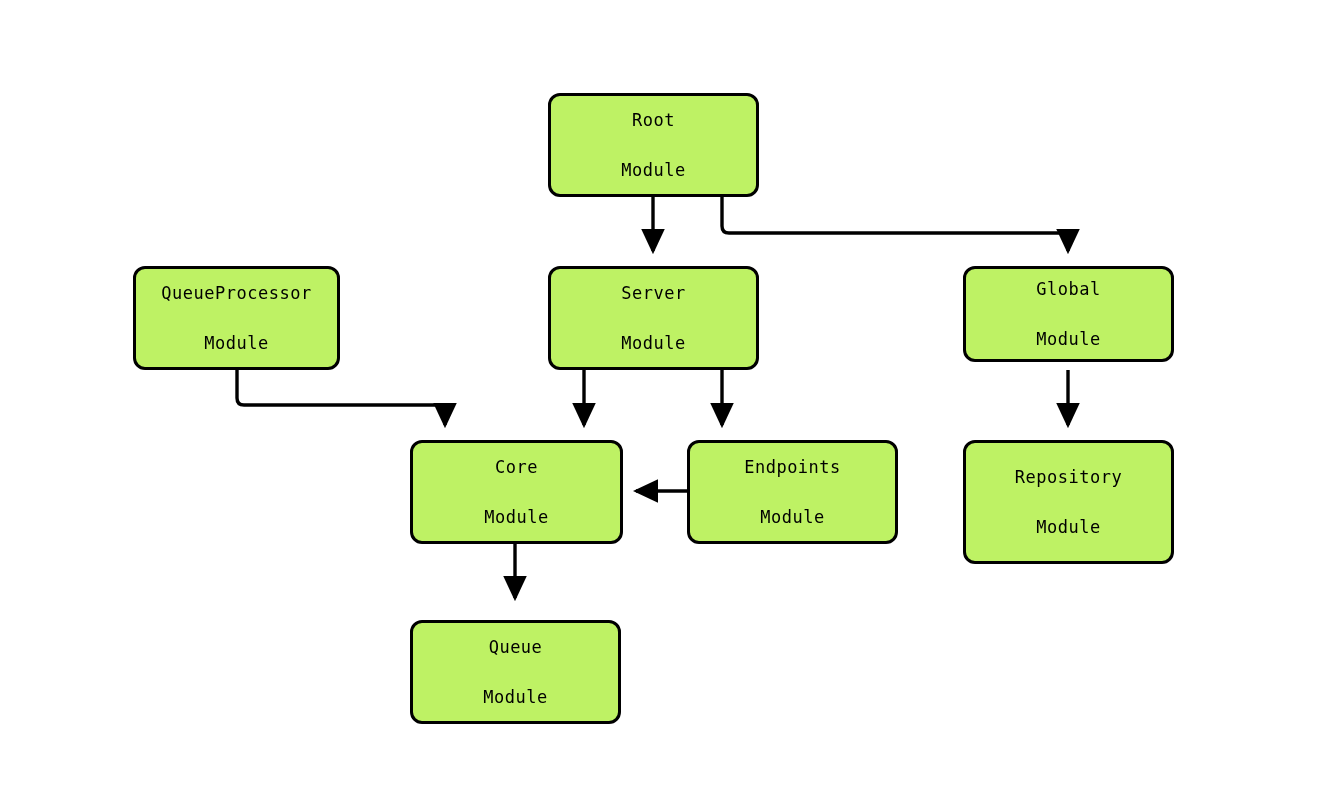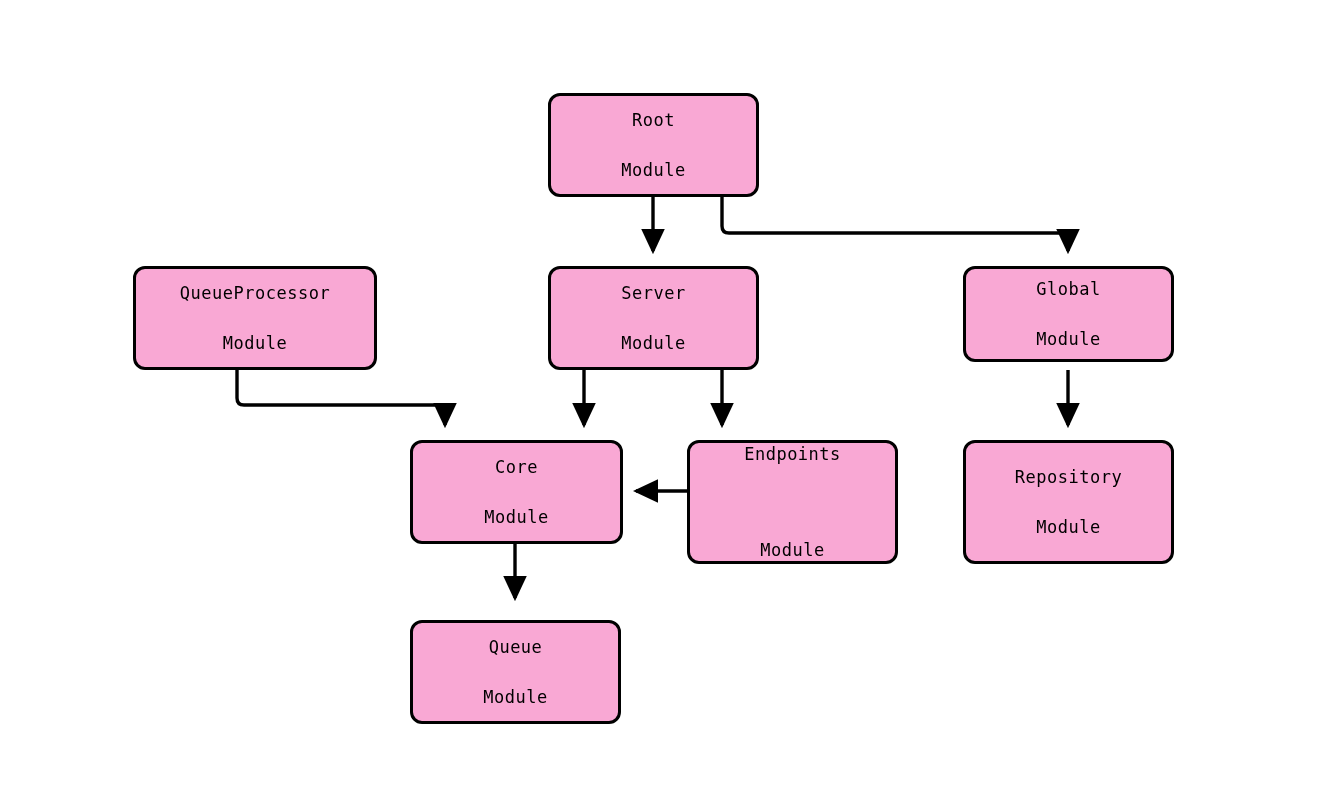--- a/index.html
+++ b/index.html
@@ -18,21 +18,21 @@
     position: absolute;
     top: 0;
     left: 0;
     width: 1337px;
     height: 809px;
     pointer-events: none;
   }
   .node {
     position: absolute;
     box-sizing: border-box;
-    background: #f9a8d4;
+    background: #bef264;
     border: 3px solid #000000;
     border-radius: 12px;
     display: flex;
     flex-direction: column;
     align-items: center;
     justify-content: center;
     font-family: "DejaVu Sans Mono", "Liberation Mono", monospace;
     font-size: 17px;
     line-height: 22px;
     color: #000000;
@@ -73,41 +73,41 @@
     <path d="M 515 544 L 515 598" fill="none" stroke="#000000" stroke-width="3.4" marker-end="url(#arrow)"></path>
 
     <path d="M 1068 370 L 1068 425" fill="none" stroke="#000000" stroke-width="3.4" marker-end="url(#arrow)"></path>
   </svg>
 
   <div class="node" style="left:548px; top:93px; width:211px; height:104px;">
     <span class="node-line">Root</span>
     <span class="node-line">Module</span>
   </div>
 
-  <div class="node" style="left:133px; top:266px; width:244px; height:104px;">
+  <div class="node" style="left:133px; top:266px; width:207px; height:104px;">
     <span class="node-line">QueueProcessor</span>
     <span class="node-line">Module</span>
   </div>
 
   <div class="node" style="left:548px; top:266px; width:211px; height:104px;">
     <span class="node-line">Server</span>
     <span class="node-line">Module</span>
   </div>
 
   <div class="node" style="left:963px; top:266px; width:211px; height:96px;">
     <span class="node-line">Global</span>
     <span class="node-line">Module</span>
   </div>
 
   <div class="node" style="left:410px; top:440px; width:213px; height:104px;">
     <span class="node-line">Core</span>
     <span class="node-line">Module</span>
   </div>
 
-  <div class="node" style="left:687px; top:440px; width:211px; height:124px;justify-content:space-between;">
+  <div class="node" style="left:687px; top:440px; width:211px; height:104px;">
     <span class="node-line">Endpoints</span>
     <span class="node-line">Module</span>
   </div>
 
   <div class="node" style="left:963px; top:440px; width:211px; height:124px;">
     <span class="node-line">Repository</span>
     <span class="node-line">Module</span>
   </div>
 
   <div class="node" style="left:410px; top:613px; width:211px; height:104px;margin-top:7px;">

